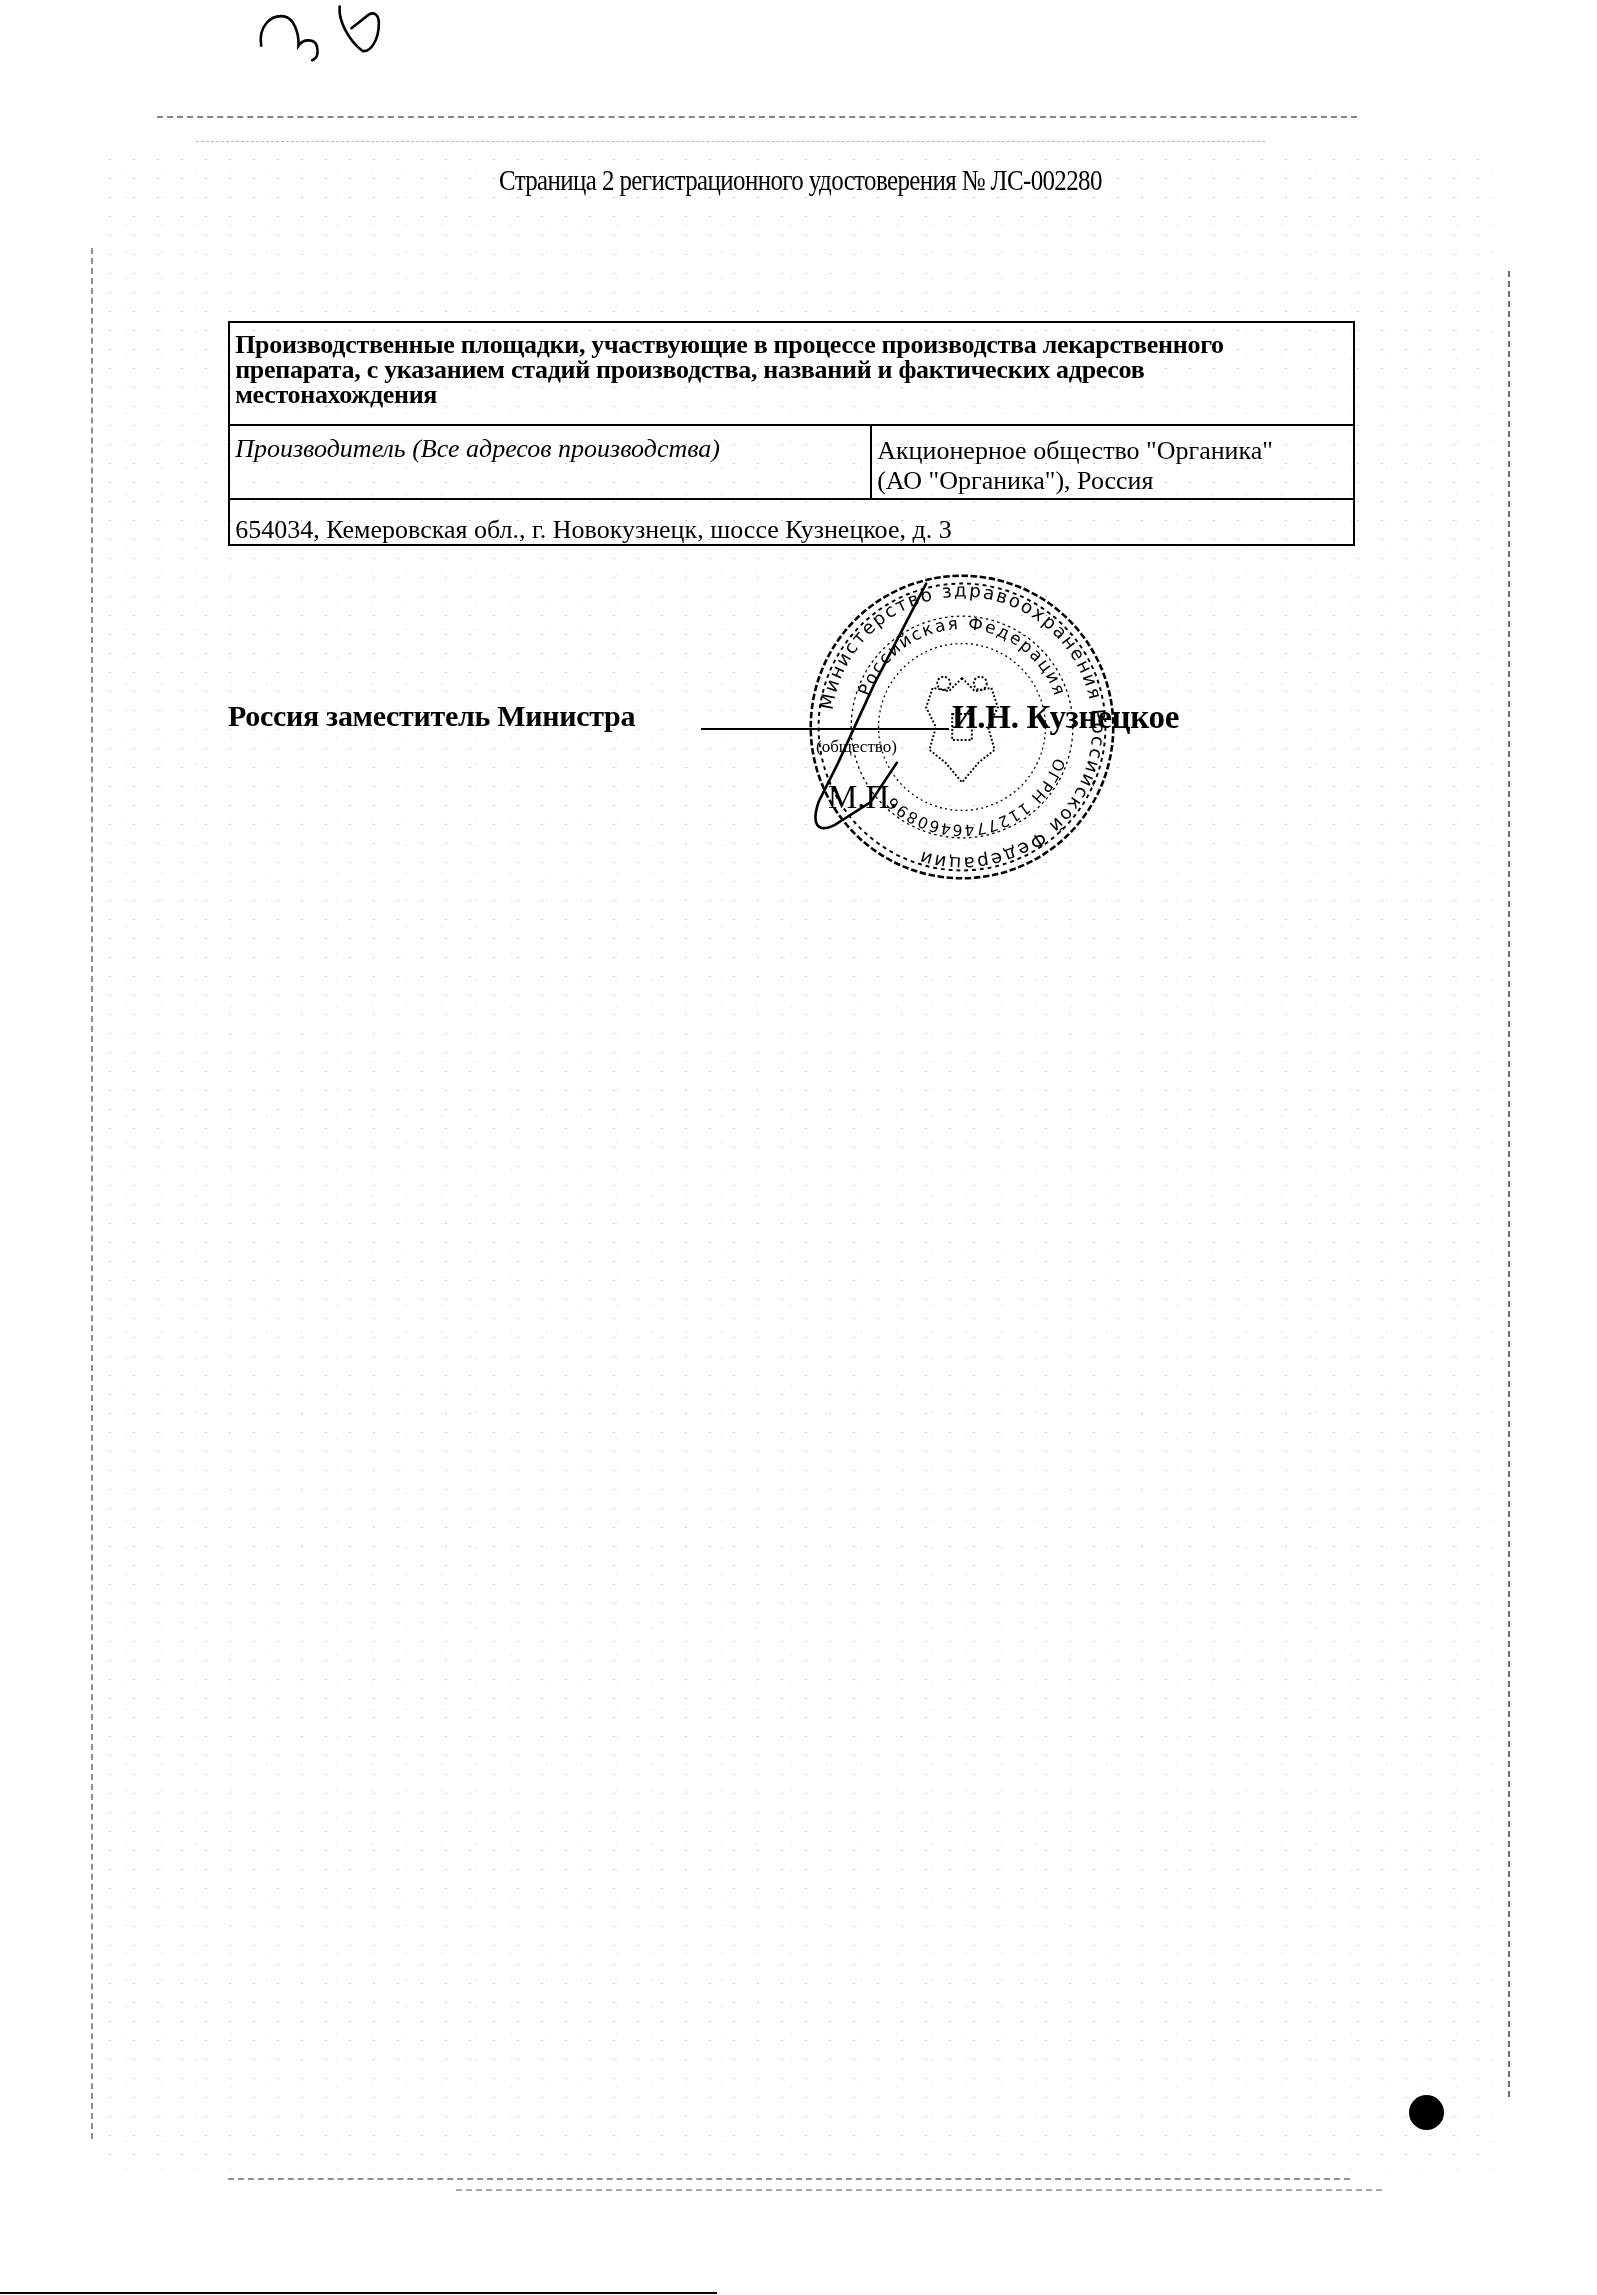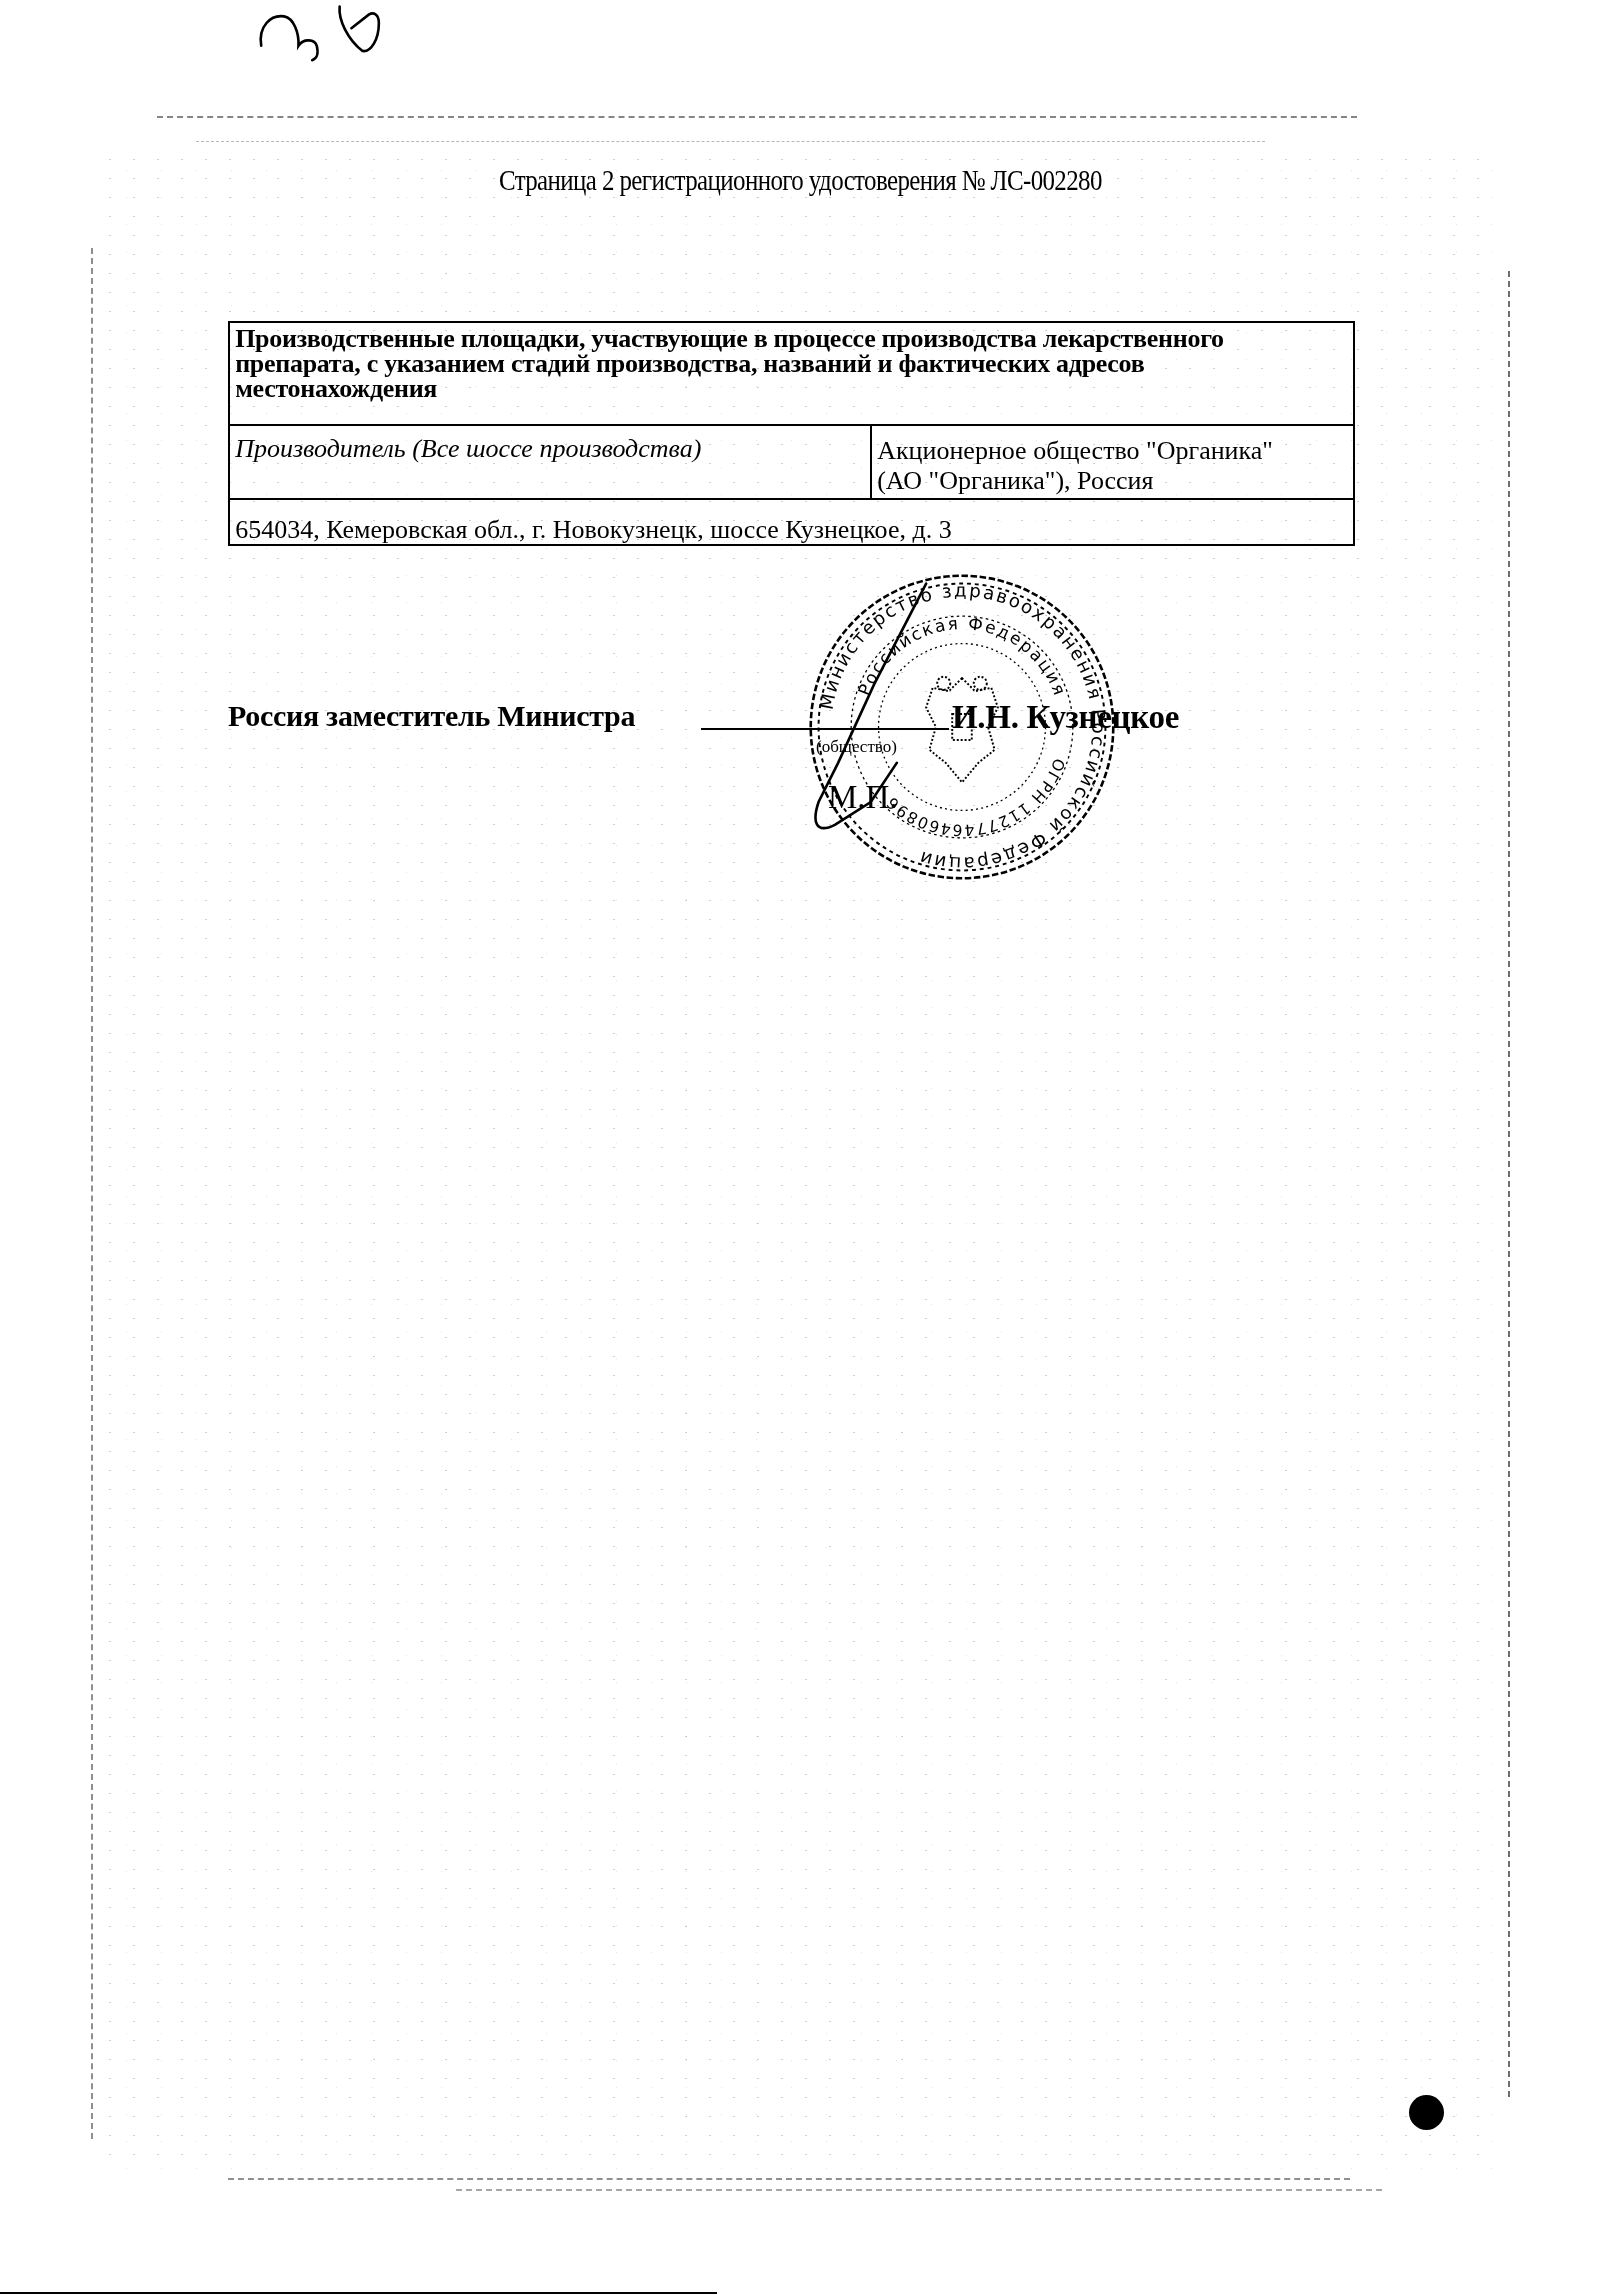--- a/index.html
+++ b/index.html
@@ -98,21 +98,21 @@
       position: absolute; top: 0; bottom: 0;
       box-sizing: border-box;
       padding: 6.5px 5.2px;
       font-size: 26px;
       line-height: 25px;
     }
     .header-text {
       font-weight: bold;
       font-size: 26px;
       line-height: 25px;
-      padding-top: 3px;
+      padding-top: 9px;
       letter-spacing: -0.3px;
     }
     .cell-role {
       left: 0; width: 642px;
       border-right: 2.6px solid #000;
       font-style: italic;
       padding-top: 10.4px;
     }
     .cell-company {
       left: 642px; right: 0;
@@ -182,21 +182,21 @@
   
 </div>
 
 <div class="abs page-header">Страница 2 регистрационного удостоверения № ЛС-002280</div>
 
 <div class="abs sites-table">
   <div class="row row-header">
     <div class="cell header-text" style="left:0; right:0;">Производственные площадки, участвующие в процессе производства лекарственного препарата, с указанием стадий производства, названий и фактических адресов местонахождения</div>
   </div>
   <div class="row row-producer">
-    <div class="cell cell-role">Производитель (Все шоссе производства)</div>
+    <div class="cell cell-role">Производитель (Все адресов производства)</div>
     <div class="cell cell-company">
       <div>Акционерное общество "Органика"</div>
       <div>(АО "Органика"), Россия</div>
     </div>
   </div>
   <div class="row row-address">
     <div class="cell cell-address">654034, Кемеровская обл., г. Новокузнецк, шоссе Кузнецкое, д. 3</div>
   </div>
 </div>
 

